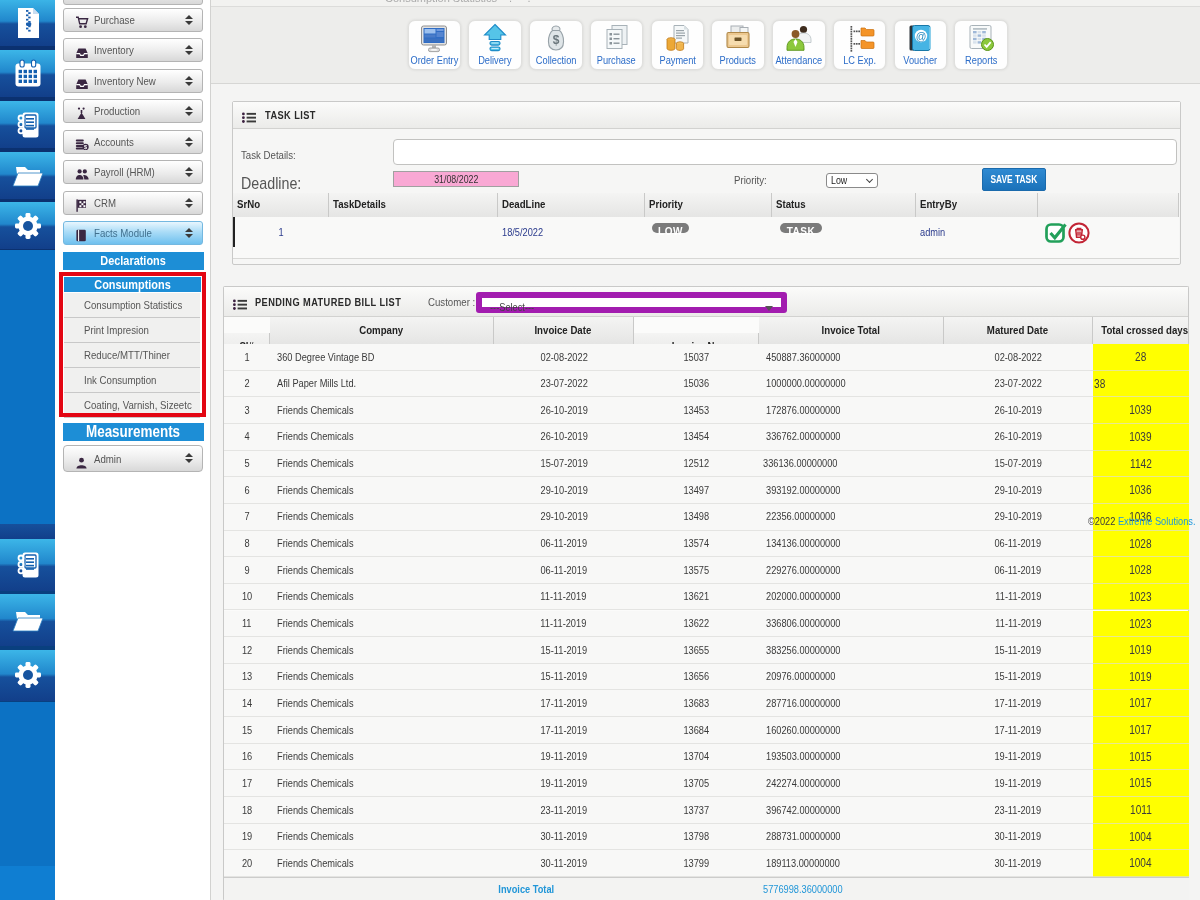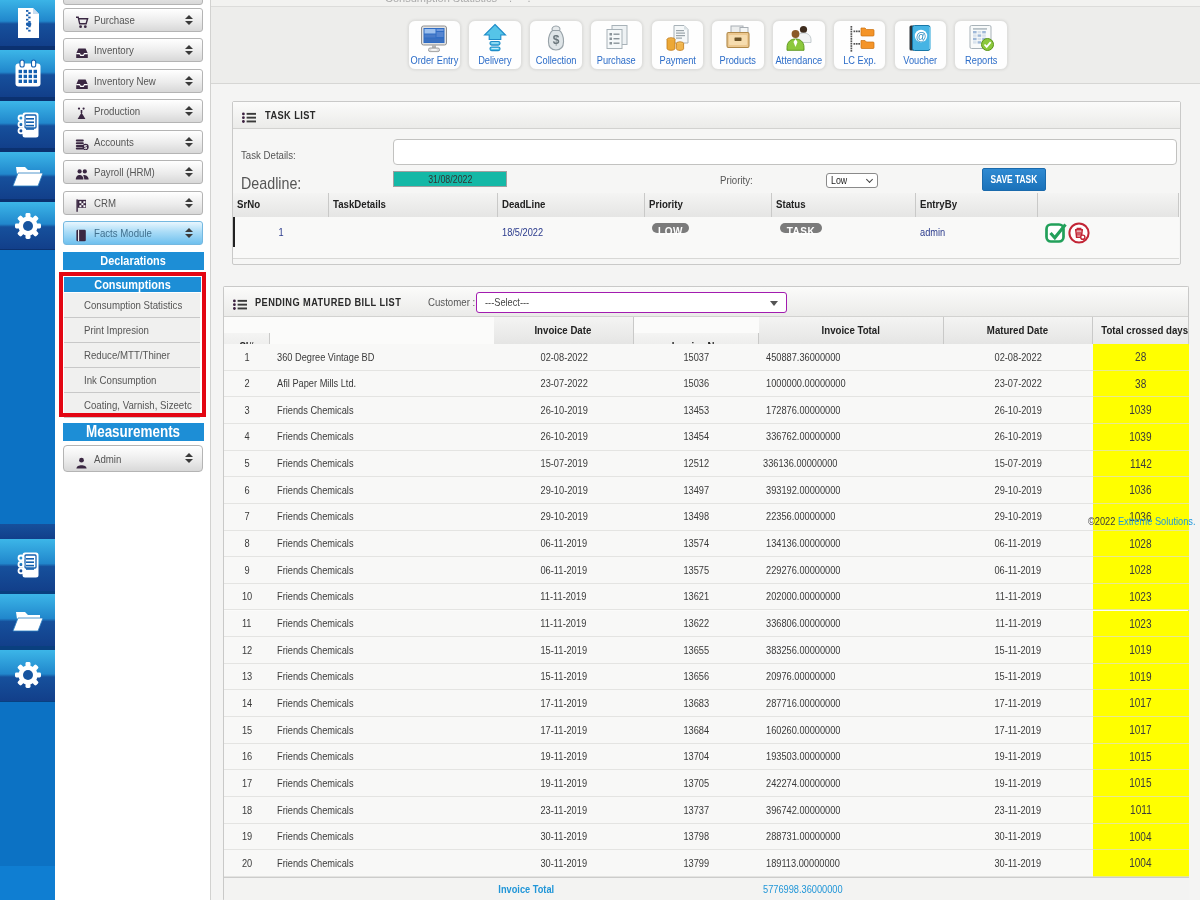--- a/index.html
+++ b/index.html
@@ -335,22 +335,22 @@
         <rect x="4.6" y="0.9" width="9.4" height="1.9" fill="#3a3a3a"></rect>
         <rect x="0" y="4.3" width="2.8" height="2.8" rx="1.4" fill="#3c2040"></rect>
         <rect x="4.6" y="4.7" width="9.4" height="1.9" fill="#3a3a3a"></rect>
         <rect x="0" y="8.1" width="2.8" height="2.8" rx="1.4" fill="#3c2040"></rect>
         <rect x="4.6" y="8.5" width="9.4" height="1.9" fill="#3a3a3a"></rect>
       </svg></div>
 <div class="ptitle" style="left:31.5px;top:7px"><span class="s">TASK LIST</span></div>
 <div class="td" style="left:8px;top:46.5px;font-size:11.5px;color:#555"><span class="s">Task Details:</span></div>
 <div class="abs" style="left:160px;top:37px;width:784px;height:26px;background:#fff;border:1px solid #c2c2c0;border-radius:4px"></div>
 <div class="td" style="left:8px;top:71.5px;font-size:17px;color:#555"><span class="s">Deadline:</span></div>
-<div class="abs" style="left:160px;top:69px;width:114px;height:16px;background:#14b8a6;border:1px solid #a0a0a0;font-size:10.5px;color:#333;text-align:center;line-height:14px"><span class="sc">31/08/2022</span></div>
-<div class="td" style="left:487px;top:71.5px;font-size:11.5px;color:#555"><span class="s">Priority:</span></div>
+<div class="abs" style="left:160px;top:69px;width:126px;height:16px;background:#f9a8d4;border:1px solid #a0a0a0;font-size:10.5px;color:#333;text-align:center;line-height:14px"><span class="sc">31/08/2022</span></div>
+<div class="td" style="left:501px;top:71.5px;font-size:11.5px;color:#555"><span class="s">Priority:</span></div>
 <div class="abs" style="left:593px;top:71px;width:52px;height:14.5px;background:#fff;border:1px solid #8a8a8a;border-radius:3px;font-size:10.5px;color:#222;line-height:12.5px;padding-left:4px"><span class="s">Low</span><span style="position:absolute;right:5px;top:3px;width:5px;height:5px;border-right:1.6px solid #444;border-bottom:1.6px solid #444;transform:rotate(45deg)"></span></div>
 <div class="abs" style="left:749px;top:65.5px;width:64px;height:23px;background:linear-gradient(180deg,#2f8ad2,#1a72ba);border:1px solid #1a6aac;border-radius:2px;color:#fff;font-size:10.5px;font-weight:bold;text-align:center;line-height:21px"><span class="sc" style="font-size:10px">SAVE TASK</span></div>
 <div class="th" style="left:0px;top:91px;width:96px;height:23.5px;line-height:23px;padding-left:4px"><span class="s">SrNo</span></div>
 <div class="th" style="left:96px;top:91px;width:168.5px;height:23.5px;line-height:23px;padding-left:4px"><span class="s">TaskDetails</span></div>
 <div class="th" style="left:264.5px;top:91px;width:147.5px;height:23.5px;line-height:23px;padding-left:4px"><span class="s">DeadLine</span></div>
 <div class="th" style="left:412px;top:91px;width:127px;height:23.5px;line-height:23px;padding-left:4px"><span class="s">Priority</span></div>
 <div class="th" style="left:539px;top:91px;width:143.5px;height:23.5px;line-height:23px;padding-left:4px"><span class="s">Status</span></div>
 <div class="th" style="left:682.5px;top:91px;width:122.0px;height:23.5px;line-height:23px;padding-left:4px"><span class="s">EntryBy</span></div>
 <div class="th" style="left:804.5px;top:91px;width:141.0px;height:23.5px;line-height:23px;padding-left:4px"><span class="s"></span></div>
 <div class="abs" style="left:0;top:114.5px;width:945.5px;height:42.5px;background:#f9f9f8;border-bottom:1px solid #d8d8d6"></div>
@@ -384,43 +384,44 @@
 <div class="abs" style="left:9px;top:10px"><svg width="14" height="12" viewBox="0 0 14 12">
         <rect x="0" y="0.5" width="2.8" height="2.8" rx="1.4" fill="#3c2040"></rect>
         <rect x="4.6" y="0.9" width="9.4" height="1.9" fill="#3a3a3a"></rect>
         <rect x="0" y="4.3" width="2.8" height="2.8" rx="1.4" fill="#3c2040"></rect>
         <rect x="4.6" y="4.7" width="9.4" height="1.9" fill="#3a3a3a"></rect>
         <rect x="0" y="8.1" width="2.8" height="2.8" rx="1.4" fill="#3c2040"></rect>
         <rect x="4.6" y="8.5" width="9.4" height="1.9" fill="#3a3a3a"></rect>
       </svg></div>
 <div class="ptitle" style="left:31px;top:9px"><span class="s">PENDING MATURED BILL LIST</span></div>
 <div class="td" style="left:204px;top:9px;color:#555;font-size:11.5px"><span class="s">Customer :</span></div>
-<div class="abs" style="left:252px;top:5px;width:311px;height:21px;background:#fff;border:1px solid #a21caf;border-radius:3px;font-size:11px;color:#444;line-height:19px;padding-left:8px"><span class="s">---Select---</span><span style="position:absolute;right:8px;top:8px;width:0;height:0;border:4px solid transparent;border-top:5px solid #555"></span></div>
+<div class="abs" style="left:252px;top:5px;width:311px;height:21px;background:#fff;border:6px solid #a21caf;border-radius:3px;font-size:11px;color:#444;line-height:19px;padding-left:8px"><span class="s">---Select---</span><span style="position:absolute;right:8px;top:8px;width:0;height:0;border:4px solid transparent;border-top:5px solid #555"></span></div>
 <div class="th c" style="left:0px;top:46px;width:46.3px;height:29px;line-height:27px;"><span class="sc">Sl#</span></div>
+<div class="th c" style="left:46.3px;top:30px;width:223.7px;height:27px;line-height:27px;"><span class="sc">Company</span></div>
 <div class="th c" style="left:270px;top:30px;width:140px;height:27px;line-height:27px;"><span class="sc">Invoice Date</span></div>
 <div class="th c" style="left:410px;top:46px;width:125px;height:25px;line-height:27px;"><span class="sc">Invoice No</span></div>
 <div class="th c" style="left:535px;top:30px;width:185px;height:27px;line-height:27px;"><span class="sc">Invoice Total</span></div>
 <div class="th c" style="left:720px;top:30px;width:149px;height:27px;line-height:27px;"><span class="sc">Matured Date</span></div>
 <div class="th c" style="left:869px;top:30px;width:96px;height:37px;line-height:27px;font-size:11.5px;"><span class="sc">Total crossed days</span></div>
 <div class="r2" style="top:57.50px;height:26.65px"></div>
 <div class="td c" style="left:0;top:64.00px;width:46.3px"><span class="sc">1</span></div>
 <div class="td" style="left:53px;top:64.00px"><span class="s">360 Degree Vintage BD</span></div>
 <div class="td c" style="left:270px;top:64.00px;width:140px"><span class="sc">02-08-2022</span></div>
 <div class="td c" style="left:410px;top:64.00px;width:125px"><span class="sc">15037</span></div>
 <div class="td" style="left:542px;top:64.00px"><span class="s">450887.36000000</span></div>
 <div class="td c" style="left:720px;top:64.00px;width:149px"><span class="sc">02-08-2022</span></div>
 <div class="abs" style="left:869px;top:57.50px;width:96px;height:26.65px;background:#ffff00;border-bottom:1px solid #e8e890;font-size:12px;color:#3c3c3c;text-align:center;line-height:26.65px"><span class="sc">28</span></div>
 <div class="r2" style="top:84.15px;height:26.65px"></div>
 <div class="td c" style="left:0;top:90.65px;width:46.3px"><span class="sc">2</span></div>
 <div class="td" style="left:53px;top:90.65px"><span class="s">Afil Paper Mills Ltd.</span></div>
 <div class="td c" style="left:270px;top:90.65px;width:140px"><span class="sc">23-07-2022</span></div>
 <div class="td c" style="left:410px;top:90.65px;width:125px"><span class="sc">15036</span></div>
 <div class="td" style="left:542px;top:90.65px"><span class="s">1000000.00000000</span></div>
 <div class="td c" style="left:720px;top:90.65px;width:149px"><span class="sc">23-07-2022</span></div>
-<div class="abs" style="left:869px;top:84.15px;width:96px;height:26.65px;background:#ffff00;border-bottom:1px solid #e8e890;font-size:12px;color:#3c3c3c;text-align:center;line-height:26.65px"><span class="sc">38</span></div>
+<div class="abs" style="left:869px;top:84.15px;width:96px;height:26.65px;background:#ffff00;border-bottom:1px solid #e8e890;font-size:12px;color:#3c3c3c;text-align:left;line-height:26.65px"><span class="sc">38</span></div>
 <div class="r2" style="top:110.80px;height:26.65px"></div>
 <div class="td c" style="left:0;top:117.30px;width:46.3px"><span class="sc">3</span></div>
 <div class="td" style="left:53px;top:117.30px"><span class="s">Friends Chemicals</span></div>
 <div class="td c" style="left:270px;top:117.30px;width:140px"><span class="sc">26-10-2019</span></div>
 <div class="td c" style="left:410px;top:117.30px;width:125px"><span class="sc">13453</span></div>
 <div class="td" style="left:542px;top:117.30px"><span class="s">172876.00000000</span></div>
 <div class="td c" style="left:720px;top:117.30px;width:149px"><span class="sc">26-10-2019</span></div>
 <div class="abs" style="left:869px;top:110.80px;width:96px;height:26.65px;background:#ffff00;border-bottom:1px solid #e8e890;font-size:12px;color:#3c3c3c;text-align:center;line-height:26.65px"><span class="sc">1039</span></div>
 <div class="r2" style="top:137.45px;height:26.65px"></div>
 <div class="td c" style="left:0;top:143.95px;width:46.3px"><span class="sc">4</span></div>

